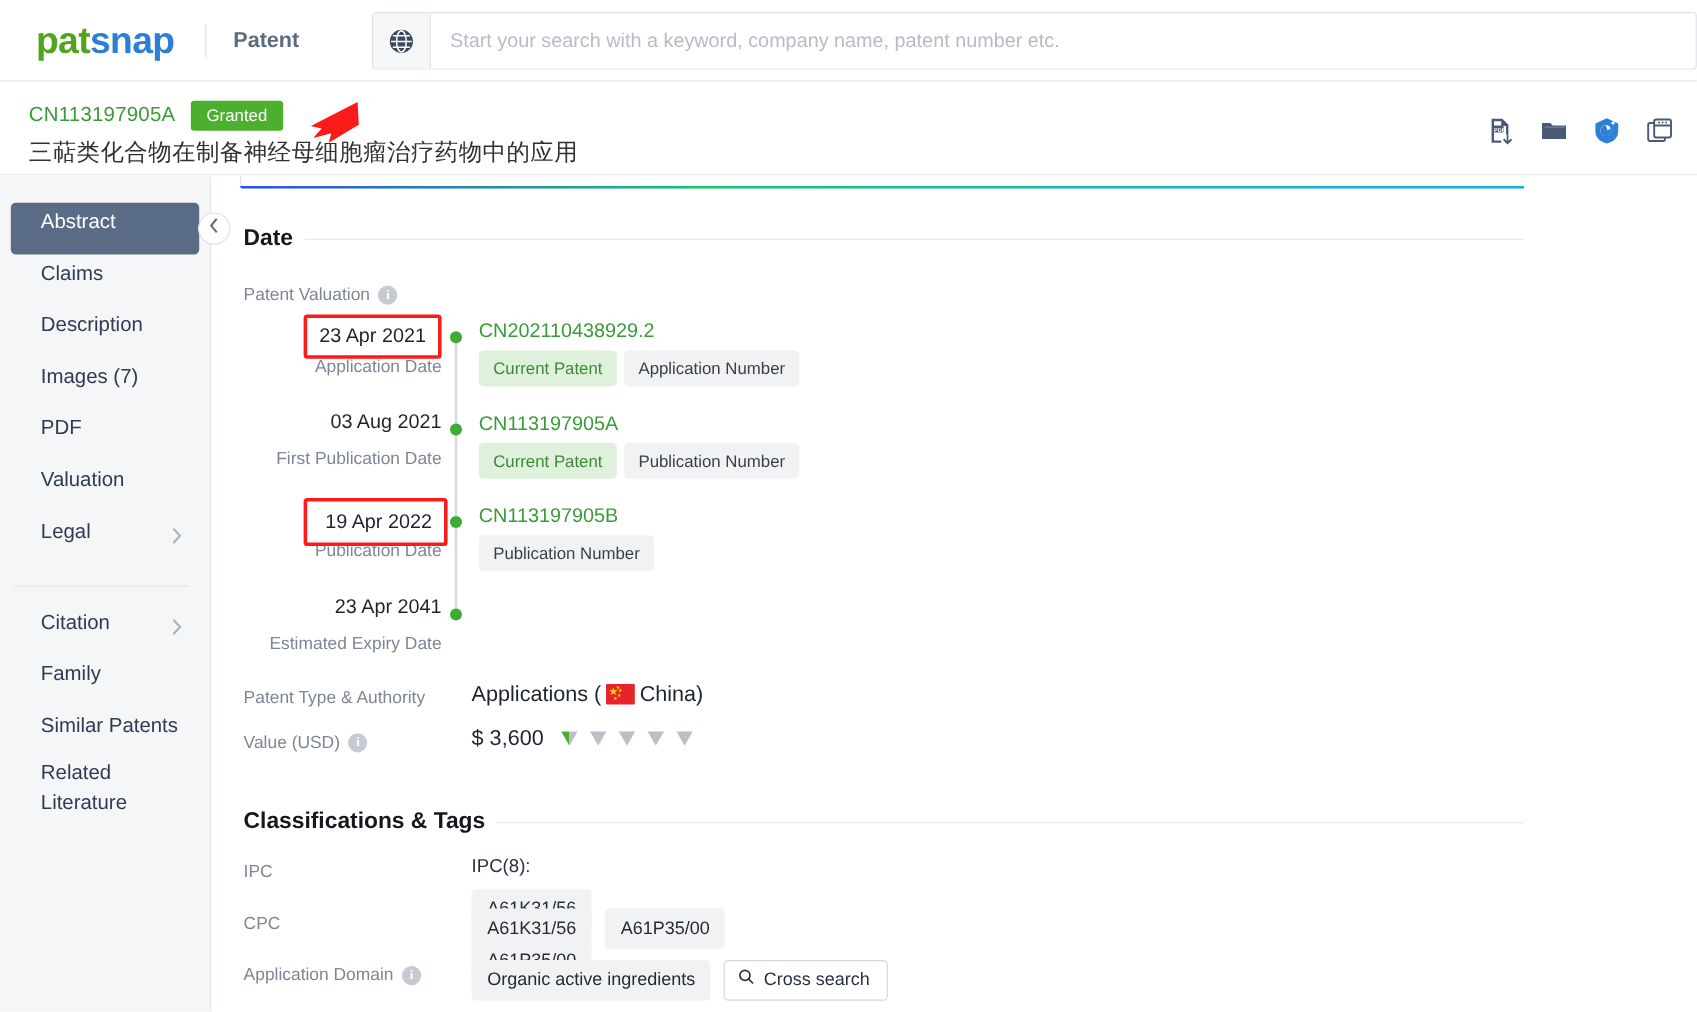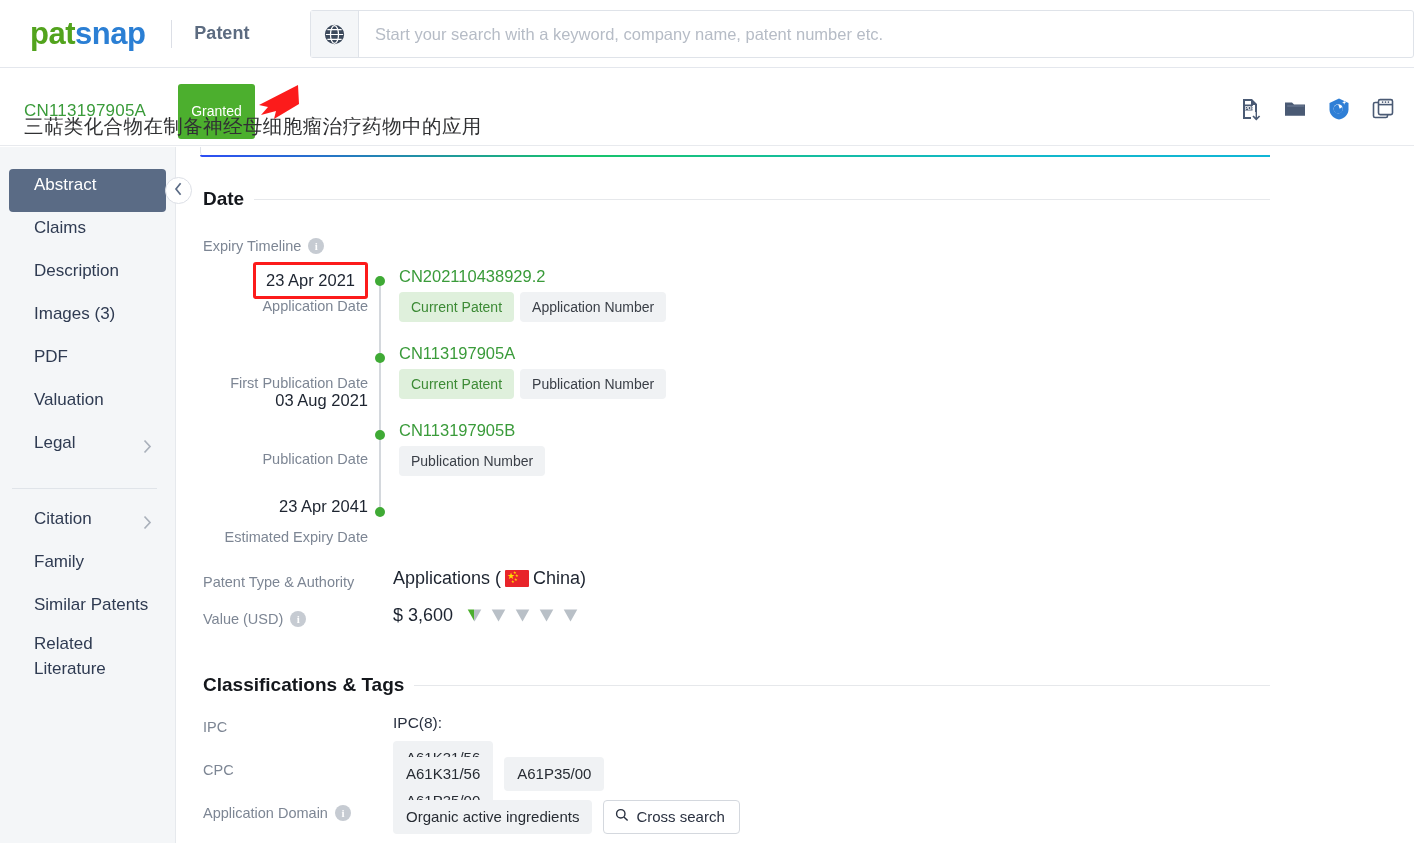--- a/index.html
+++ b/index.html
@@ -60,24 +60,24 @@
     width: 1414px; height: 77px;
     background: #ffffff;
     border-bottom: 1px solid #e8eaee;
   }
   .pnum-row { position: absolute; left: 24px; top: 15px; display: flex; align-items: center; }
   .pnum {
     font-size: 17px; color: #3a9b3a; letter-spacing: .2px;
     cursor: pointer;
   }
   .badge-granted {
-    margin-left: 32px;
+    margin-left: 13px;
     background: #4caf2e; color: #fff;
     font-size: 14px; font-weight: 400;
-    padding: 19px 13px; border-radius: 3px;
+    padding: 4px 13px; border-radius: 3px;
     line-height: 1.2;
   }
   .ptitle {
     position: absolute; left: 24px; top: 44px;
     font-size: 19.5px; color: #303133; letter-spacing: .4px;
   }
   .redarrow { position: absolute; left: 236px; top: 78px; width: 72px; height: 44px; pointer-events: none; }
 
   .tools { position: absolute; right: 18px; top: 96px; display: flex; gap: 18px; }
   .tool-icon { width: 26px; height: 26px; cursor: pointer; display:flex; align-items:center; justify-content:center; }
@@ -278,21 +278,21 @@
   <div class="side-item active">
     <span>Abstract</span>
   </div>
   <div class="side-item">
     <span>Claims</span>
   </div>
   <div class="side-item">
     <span>Description</span>
   </div>
   <div class="side-item">
-    <span>Images (3)</span>
+    <span>Images (7)</span>
   </div>
   <div class="side-item">
     <span>PDF</span>
   </div>
   <div class="side-item">
     <span>Valuation</span>
   </div>
   <div class="side-item">
     <span>Legal</span>
     <span class="chev-r">
@@ -334,46 +334,47 @@
 
 <div class="main">
   <div class="ghostbox"></div>
 
   <div class="sec-head" style="position:absolute; left:0; top:41px; width:1213px;">
     <span class="sec-title">Date</span>
     <span class="sec-line"></span>
   </div>
 
   <div class="field-label" style="position:absolute; left:26px; top:91px;">
-    <span>Expiry Timeline</span>
+    <span>Patent Valuation</span>
     <span class="info-i">i</span>
   </div>
 
   <div style="position:absolute; left:202px; top:134px; width:2px; height:230px; background:#d4d8dd;"></div>
   <div class="tl-dot" style="left:198px; top:129px;"></div>
   <div class="tl-dot" style="left:198px; top:206px;"></div>
   <div class="tl-dot" style="left:198px; top:283px;"></div>
   <div class="tl-dot" style="left:198px; top:360px;"></div>
 
   <div class="tl-hl" style="left:76px; top:115px; width:115px; height:37px;">23 Apr 2021</div>
   <div class="tl-sub" style="left:-9px; top:151px;">Application Date</div>
   <div class="tl-num" style="left:222px; top:120px;">CN202110438929.2</div>
   <div class="chip-row" style="left:222px; top:145px;">
     <span class="chip green">Current Patent</span>
     <span class="chip">Application Number</span>
   </div>
 
-  <div class="tl-date" style="left:-9px; top:196px;margin-top:48px;">03 Aug 2021</div>
+  <div class="tl-date" style="left:-9px; top:196px;">03 Aug 2021</div>
   <div class="tl-sub" style="left:-9px; top:228px;">First Publication Date</div>
   <div class="tl-num" style="left:222px; top:197px;">CN113197905A</div>
   <div class="chip-row" style="left:222px; top:222px;">
     <span class="chip green">Current Patent</span>
     <span class="chip">Publication Number</span>
   </div>
 
+  <div class="tl-hl" style="left:76px; top:268px; width:120px; height:40px;">19 Apr 2022</div>
   <div class="tl-sub" style="left:-9px; top:304px;">Publication Date</div>
   <div class="tl-num" style="left:222px; top:274px;">CN113197905B</div>
   <div class="chip-row" style="left:222px; top:299px;">
     <span class="chip">Publication Number</span>
   </div>
 
   <div class="tl-date" style="left:-9px; top:350px;">23 Apr 2041</div>
   <div class="tl-sub" style="left:-9px; top:382px;">Estimated Expiry Date</div>
 
   <div class="field-label" style="position:absolute; left:26px; top:427px;">

